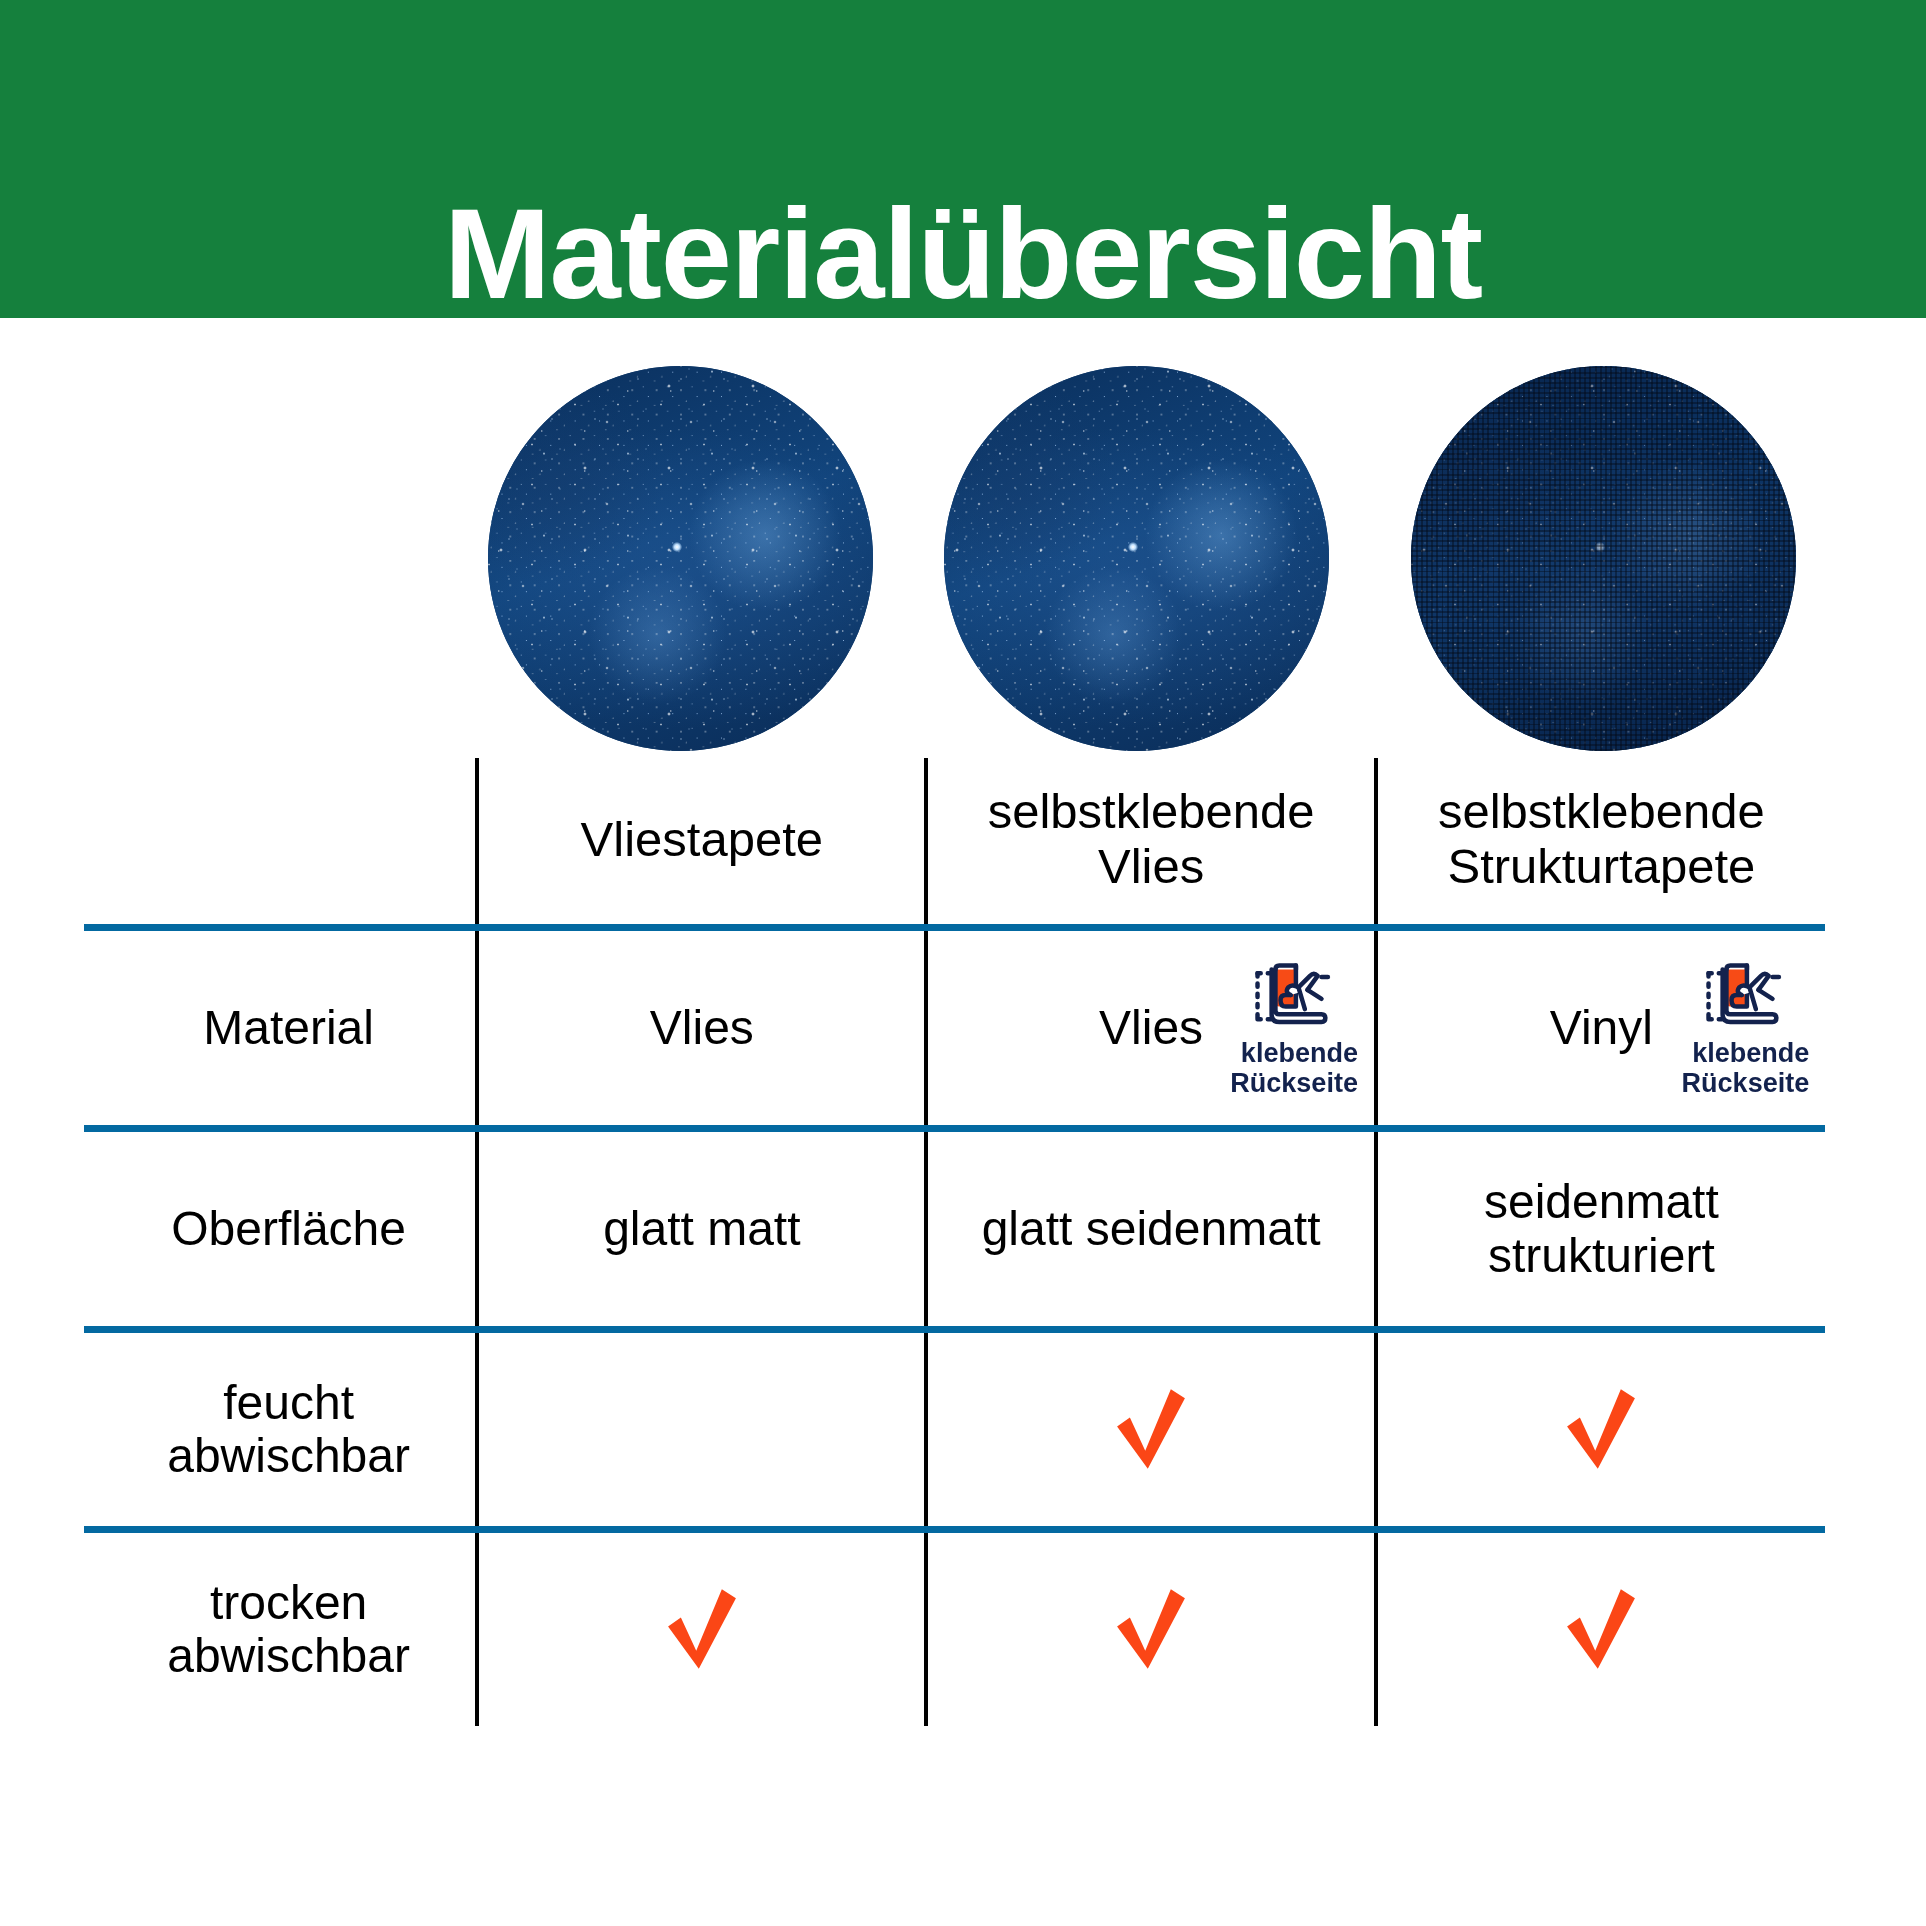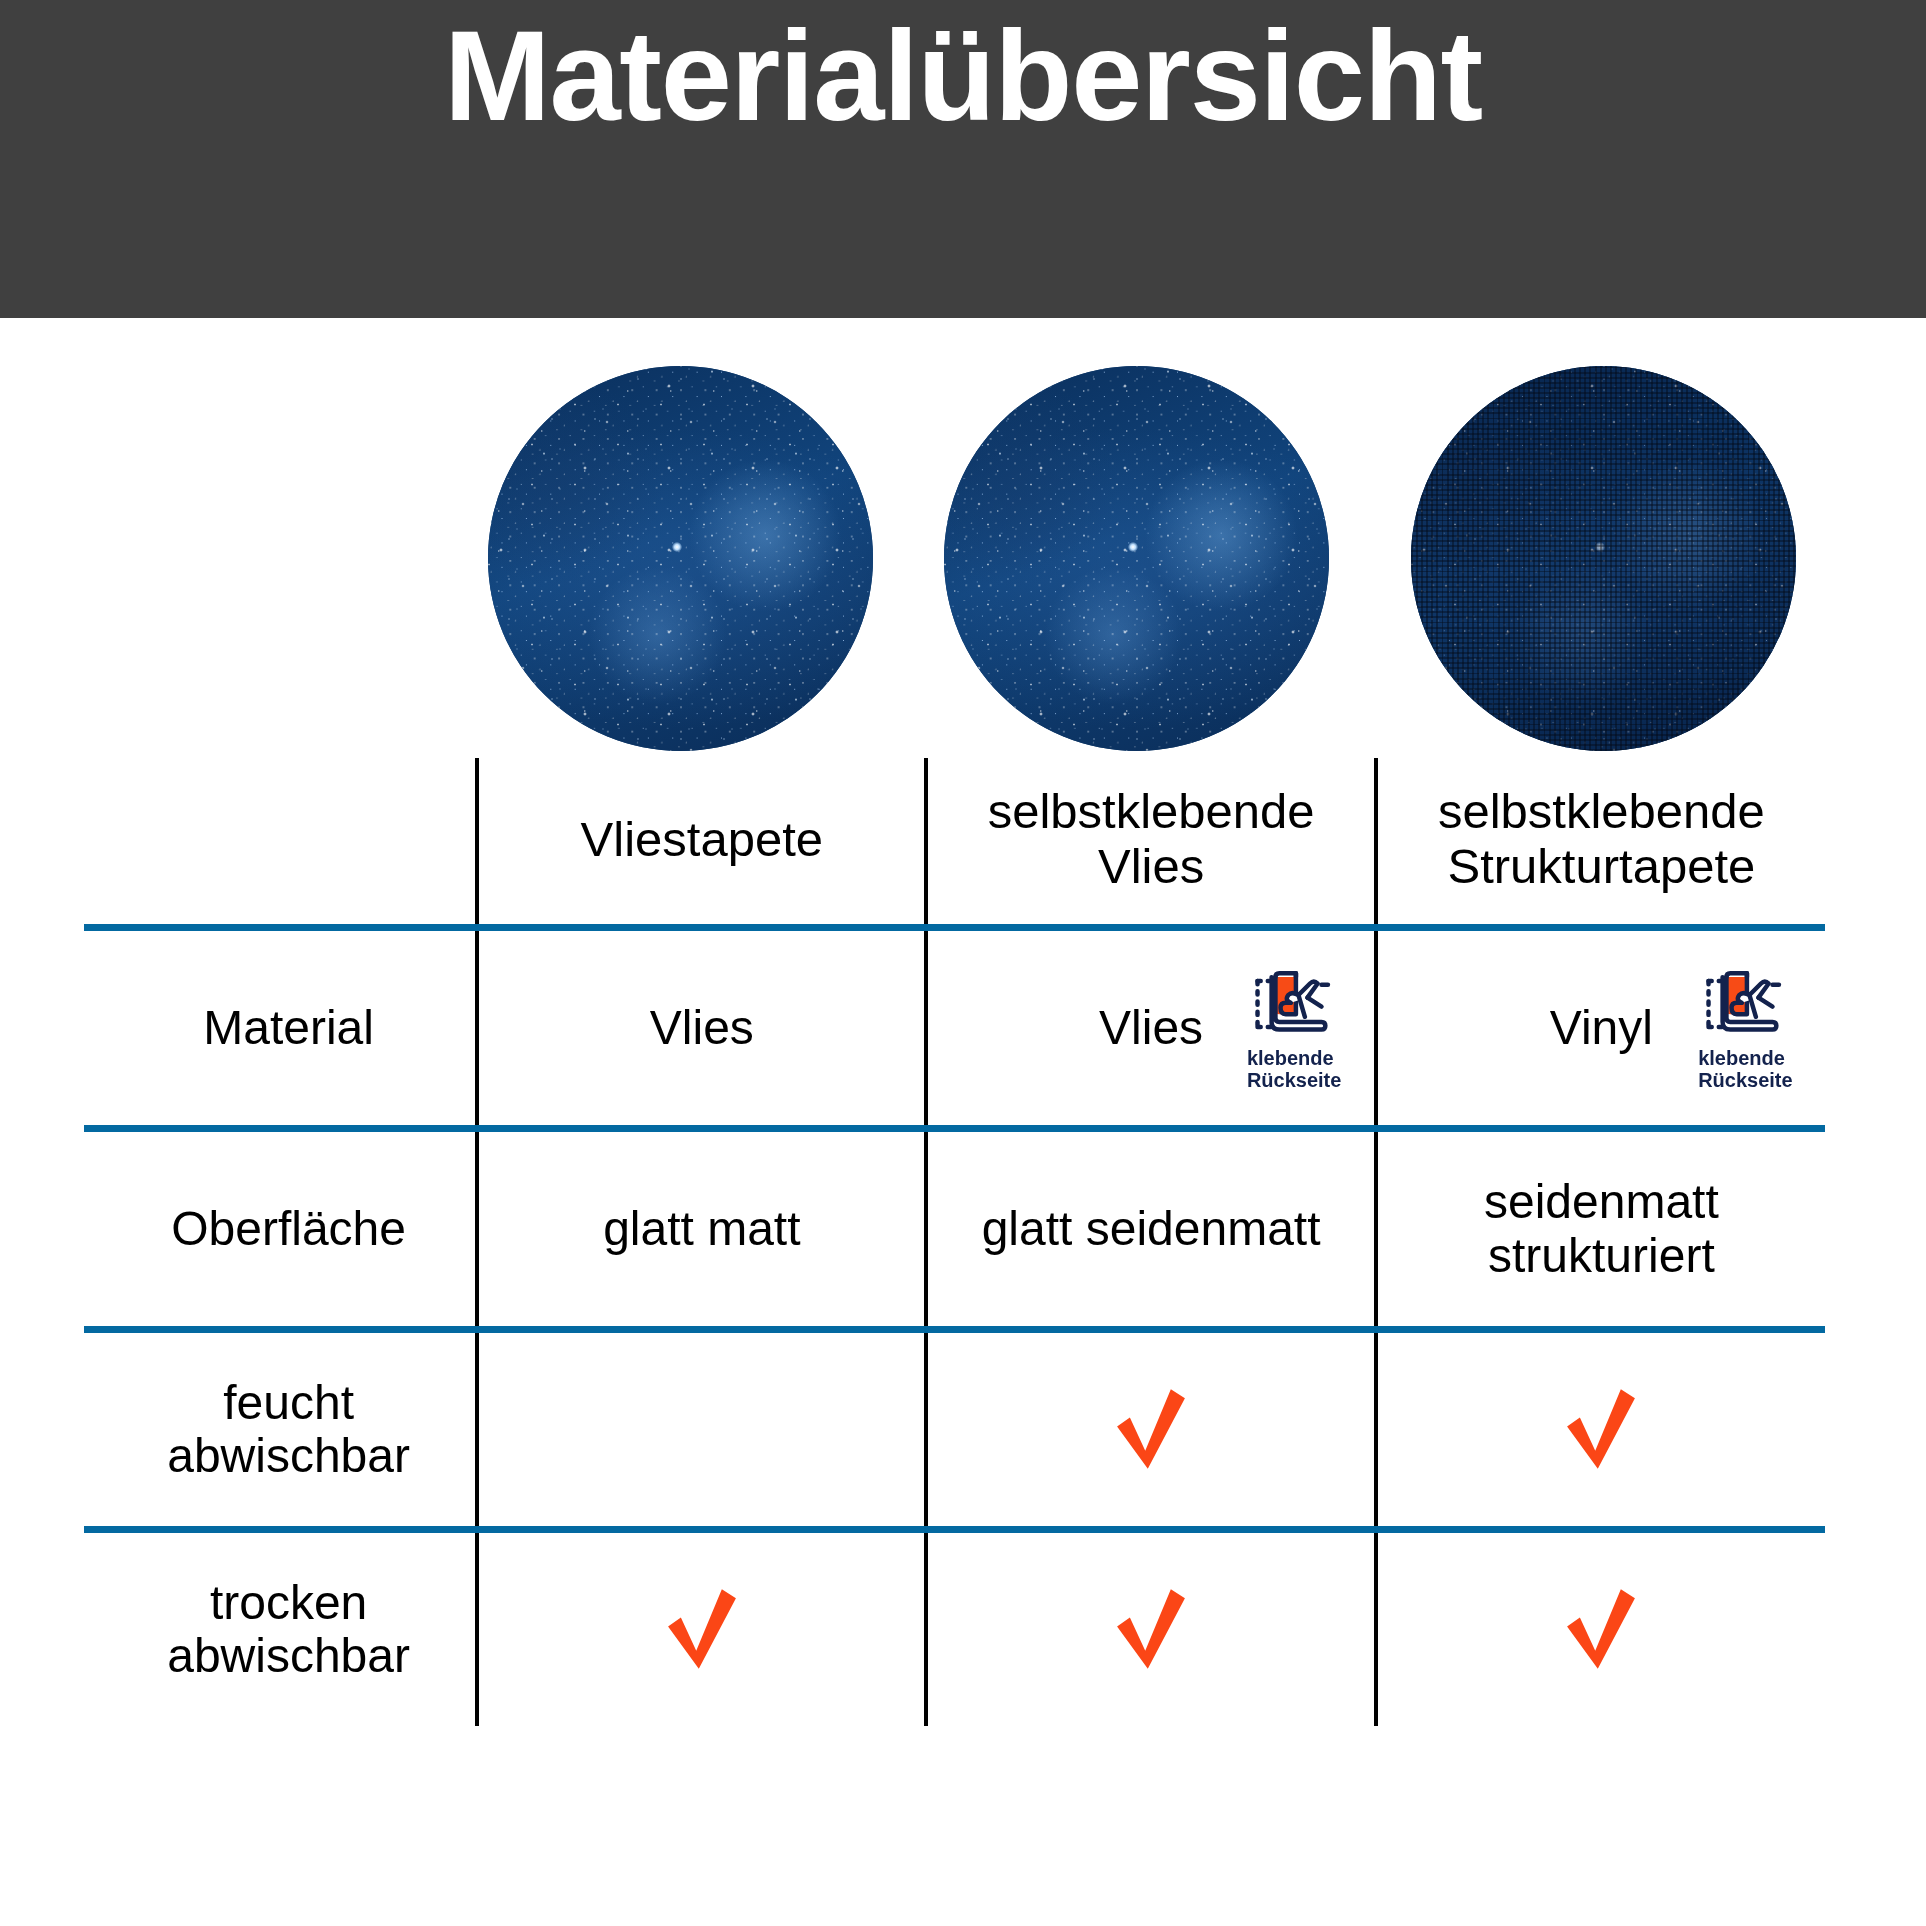--- a/index.html
+++ b/index.html
@@ -15,23 +15,23 @@
     overflow: hidden;
     position: relative;
   }
 
   
   #header-band {
     position: absolute;
     left: 0; top: 0;
     width: 1926px;
     height: 318px;
-    background: #404040;
+    background: #15803d;
     display: flex;
-    align-items: flex-start;
+    align-items: flex-end;
     justify-content: center;
   }
   #header-title {
     color: #ffffff;
     font-size: 128px;
     font-weight: 700;
     letter-spacing: -1.3px;
     line-height: 1;
     white-space: nowrap;
     margin-top: 11.6px;
@@ -182,23 +182,23 @@
     top: 50%;
     transform: translateY(-50%);
     width: 149px;
     display: flex;
     flex-direction: column;
     align-items: center;
   }
   .sticky-badge .badge-label {
     color: #13224d;
     font-weight: 700;
-    font-size: 20px;
+    font-size: 27px;
     line-height: 1.1;
-    text-align: left;
+    text-align: right;
     margin-top: 4px;
   }
 
   
   .checkmark { display: block; }
 </style>
 </head>
 <body>
 
 <div id="header-band">

